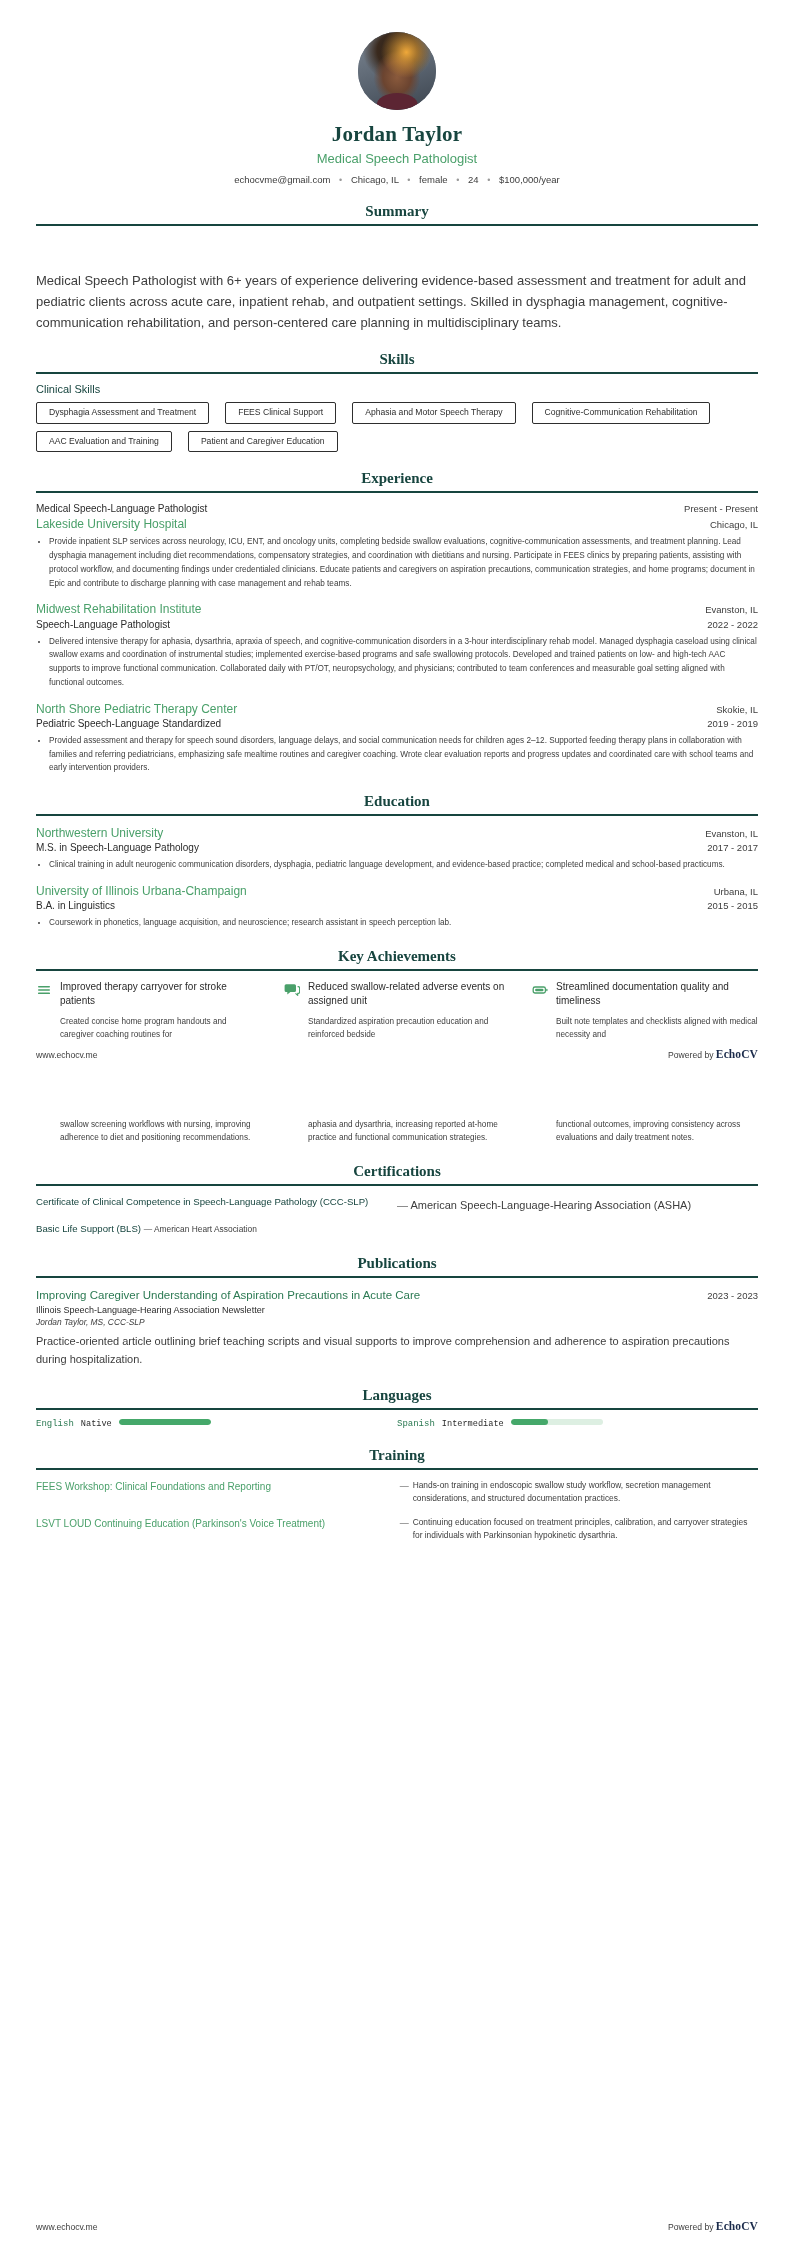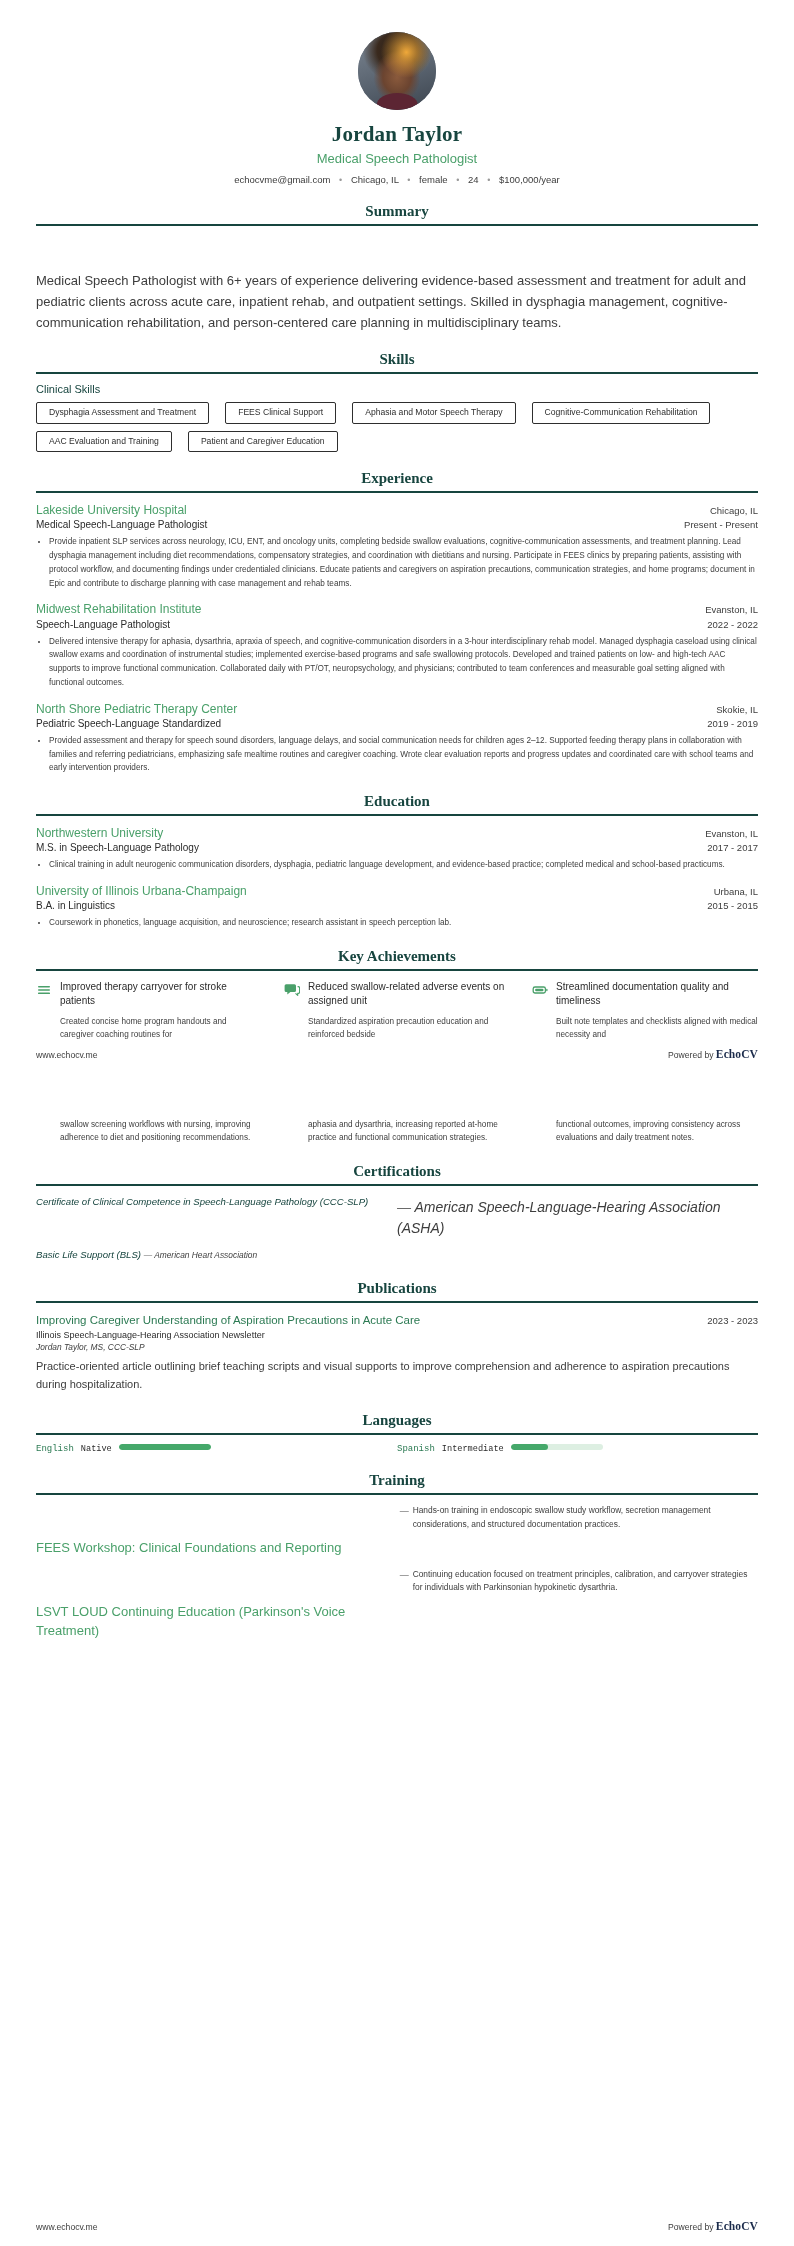--- a/index.html
+++ b/index.html
@@ -212,36 +212,35 @@
     font-weight: bold;
     color: #1b2b4b;
     letter-spacing: .1px;
   }
 
   
   .cert-row {
     display: flex;
     align-items: flex-start;
     margin-bottom: 9px;
-    font-style: italic;
   }
   .cert-name {
     width: 50%;
     font-size: 9.6px;
     color: #17453f;
     line-height: 1.5;
     padding-right: 10px;
   }
   .cert-name .inline-issuer {
     color: #3d3d3d;
     font-size: 8.4px;
   }
   .cert-issuer {
     width: 50%;
-    font-size: 14px;
+    font-size: 11px;
     color: #3d3d3d;
     line-height: 1.5;
     padding-top: 2px;
   }
   .dash { color: #6a6a6a; }
 
   
   .pub-head {
     display: flex;
     justify-content: space-between;
@@ -310,25 +309,24 @@
   }
 
   
   .train-row {
     display: flex;
     align-items: flex-start;
     margin-bottom: 10px;
   }
   .train-name {
     width: 51%;
-    font-size: 13px;
+    font-size: 10px;
     color: #4aa06a;
     line-height: 1.5;
     padding-right: 8px;
-    margin-top: 34px;
   }
   .train-desc {
     width: 49%;
     font-size: 8.4px;
     color: #3d3d3d;
     line-height: 1.62;
   }
   .train-dash {
     color: #6a6a6a;
     padding: 0 4px;
@@ -393,26 +391,26 @@
       <span class="chip">Patient and Caregiver Education</span>
     </div>
   </div>
 
   <div class="section">
     <div class="section-title">Experience</div>
     <div class="section-rule"></div>
 
     <div class="entry">
       <div class="entry-row">
+        <div class="entry-role">Medical Speech-Language Pathologist</div>
+        <div class="entry-dates">Present - Present</div>
+      </div>
+      <div class="entry-row">
         <div class="entry-org">Lakeside University Hospital</div>
         <div class="entry-loc">Chicago, IL</div>
-      </div>
-      <div class="entry-row">
-        <div class="entry-role">Medical Speech-Language Pathologist</div>
-        <div class="entry-dates">Present - Present</div>
       </div>
       <ul class="bullets">
         <li>Provide inpatient SLP services across neurology, ICU, ENT, and oncology units, completing bedside swallow evaluations, cognitive-communication assessments, and treatment planning. Lead dysphagia management including diet recommendations, compensatory strategies, and coordination with dietitians and nursing. Participate in FEES clinics by preparing patients, assisting with protocol workflow, and documenting findings under credentialed clinicians. Educate patients and caregivers on aspiration precautions, communication strategies, and home programs; document in Epic and contribute to discharge planning with case management and rehab teams.</li>
       </ul>
     </div>
 
     <div class="entry">
       <div class="entry-row">
         <div class="entry-org">Midwest Rehabilitation Institute</div>
         <div class="entry-loc">Evanston, IL</div>

